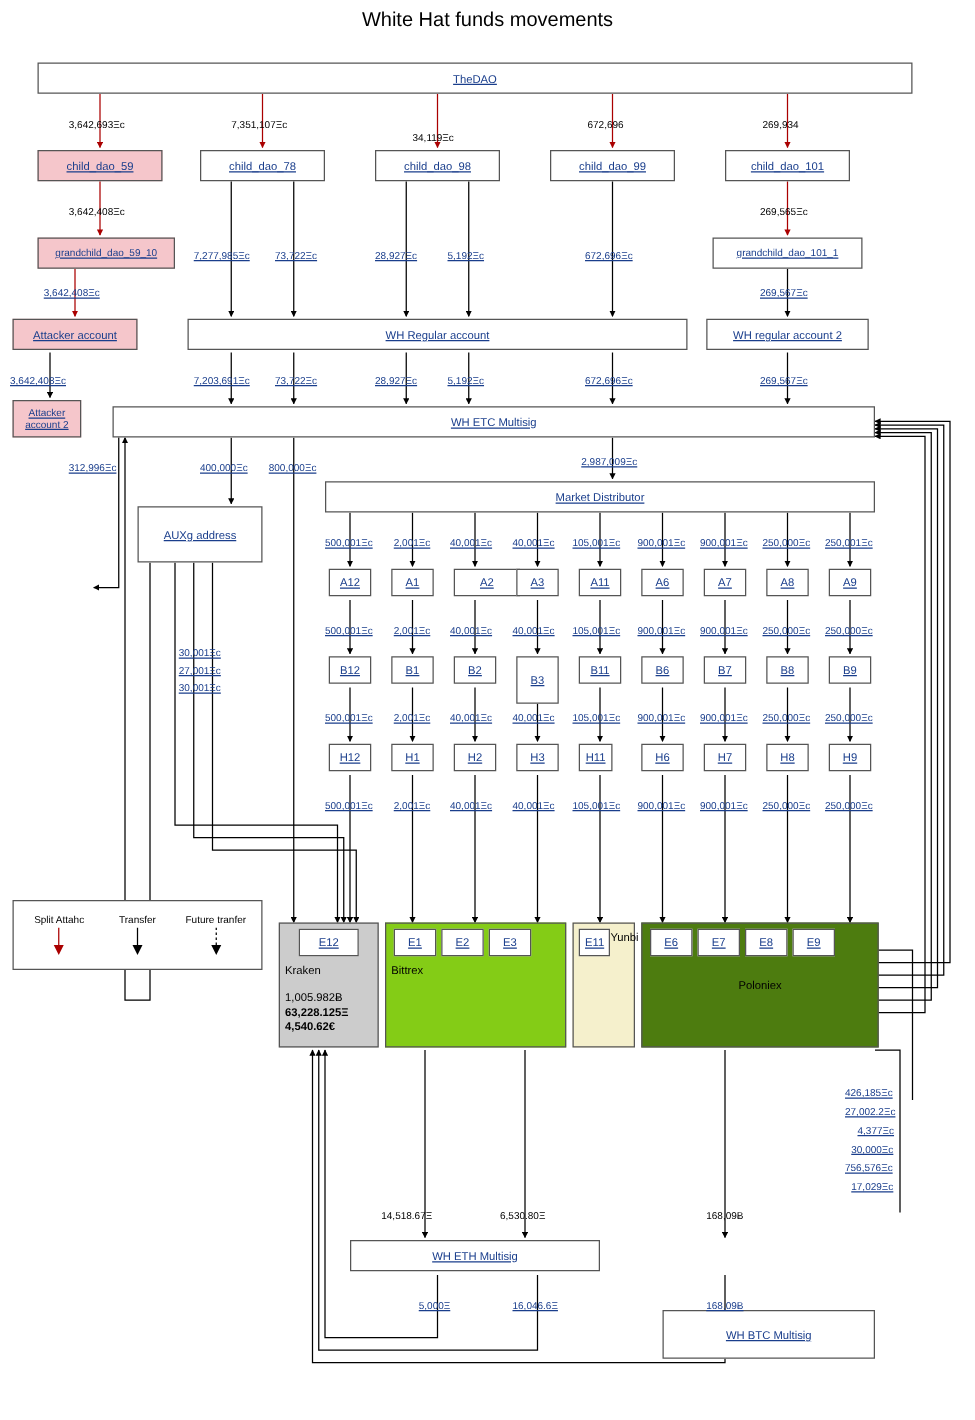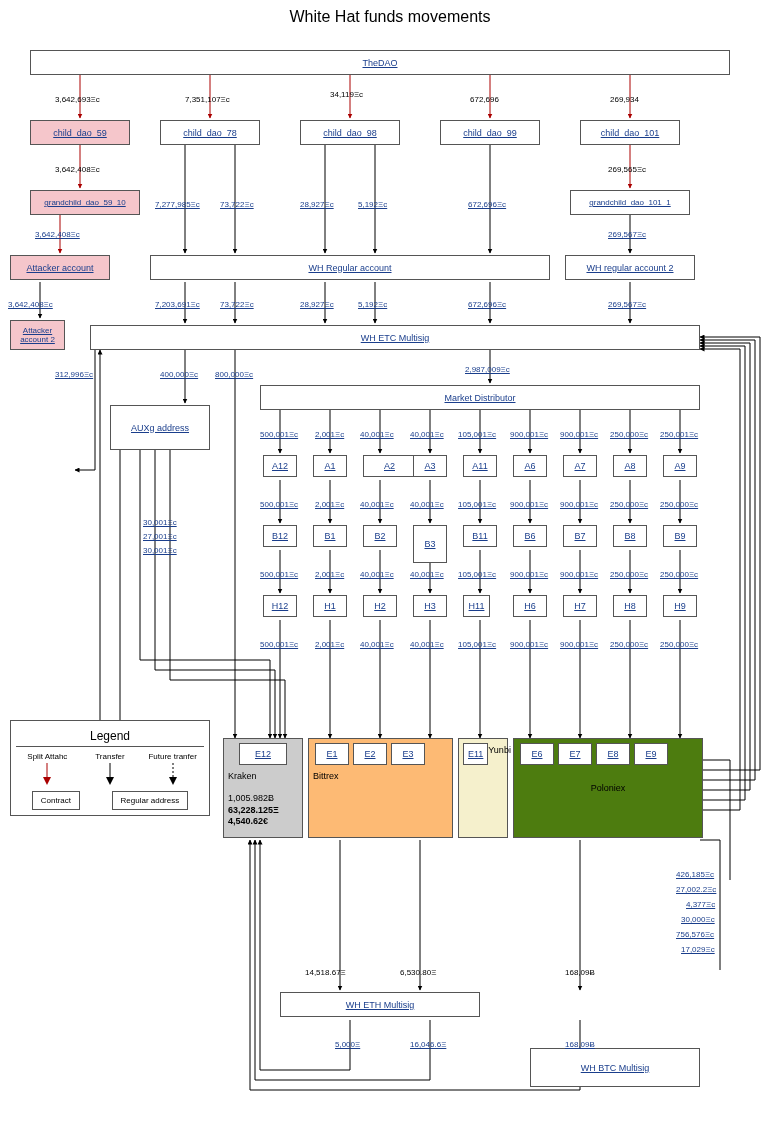--- a/index.html
+++ b/index.html
@@ -1,20 +1,20 @@
 <!DOCTYPE html>
 <html><head>
 <meta charset="utf-8">
 <style>
 *{box-sizing:border-box;margin:0;padding:0}
 body{font-family:Arial,sans-serif;font-size:9px;background:#fff;width:780px;height:1136px;position:relative;overflow:hidden}
 .title{text-align:center;font-size:16px;padding:8px 0}
 .box{position:absolute;border:1px solid #555;background:#fff;display:flex;align-items:center;justify-content:center;text-align:center;padding:2px 4px;font-size:9px}
 .box.pink{background:#f5c6cb}
-.box.blue{background:#fdba74}
+.box.blue{background:#84cc16}
 .box.yellow{background:#f5f0cc}
 .box.green{background:#4d7c0f}
 .box.gray{background:#ccc}
 .link{color:#1a3e8c;text-decoration:underline;cursor:pointer}
 .lbl{position:absolute;font-size:8px;white-space:nowrap}
 .lbl a{color:#1a3e8c;text-decoration:underline}
 svg.overlay{position:absolute;top:0;left:0;width:780px;height:1136px;pointer-events:none}
 .legend{position:absolute;border:1px solid #555;background:#fff;padding:5px;width:200px}
 .legend-title{text-align:center;font-size:12px;padding:3px 0;border-bottom:1px solid #555;margin-bottom:5px}
 .legend-row{display:flex;justify-content:space-around;margin:5px 0;font-size:8px}
@@ -323,21 +323,21 @@
 
 <div class="box" style="left:280px;top:992px;width:200px;height:25px">
     <span class="link">WH ETH Multisig</span>
   </div>
 <div class="box" style="left:530px;top:1048px;width:170px;height:39px">
     <span class="link">WH BTC Multisig</span>
   </div>
 
 <div class="lbl" style="left:55px;top:95px">3,642,693Ξc</div>
 <div class="lbl" style="left:185px;top:95px">7,351,107Ξc</div>
-<div class="lbl" style="left:330px;top:90px">34,119Ξc</div>
+<div class="lbl" style="left:330px;top:106px">34,119Ξc</div>
 <div class="lbl" style="left:470px;top:95px">672,696</div>
 <div class="lbl" style="left:610px;top:95px">269,934</div>
 <div class="lbl" style="left:55px;top:165px">3,642,408Ξc</div>
 <div class="lbl" style="left:608px;top:165px">269,565Ξc</div>
 <div class="lbl" style="left:35px;top:230px"><a>3,642,408Ξc</a></div>
 <div class="lbl" style="left:8px;top:300px"><a>3,642,408Ξc</a></div>
 <div class="lbl" style="left:155px;top:200px"><a>7,277,985Ξc</a></div>
 <div class="lbl" style="left:220px;top:200px"><a>73,722Ξc</a></div>
 <div class="lbl" style="left:300px;top:200px"><a>28,927Ξc</a></div>
 <div class="lbl" style="left:358px;top:200px"><a>5,192Ξc</a></div>
@@ -405,21 +405,20 @@
 <div class="lbl" style="left:681px;top:945px"><a>17,029Ξc</a></div>
 
 <div class="lbl" style="left:305px;top:968px">14,518.67Ξ</div>
 <div class="lbl" style="left:400px;top:968px">6,530.80Ξ</div>
 <div class="lbl" style="left:565px;top:968px">168,09Ƀ</div>
 <div class="lbl" style="left:335px;top:1040px"><a>5,000Ξ</a></div>
 <div class="lbl" style="left:410px;top:1040px"><a>16,046.6Ξ</a></div>
 <div class="lbl" style="left:565px;top:1040px"><a>168,09Ƀ</a></div>
 
 <div class="legend" style="left:10px;top:720px">
-  <div class="legend-title">Legend</div>
   <div class="legend-row">
     <div class="legend-item">
       <div>Split Attahc</div>
       <div class="legend-arrow">
           <svg width="12" height="22">
             <line x1="6" y1="0" x2="6" y2="18" stroke="#a00"></line>
             <path d="M2,14 L6,22 L10,14 z" fill="#a00"></path>
           </svg>
         </div>
     </div>
@@ -435,17 +434,13 @@
     <div class="legend-item">
       <div>Future tranfer</div>
       <div class="legend-arrow">
           <svg width="12" height="22">
             <line x1="6" y1="0" x2="6" y2="18" stroke="#000" stroke-dasharray="2,2"></line>
             <path d="M2,14 L6,22 L10,14 z" fill="#000"></path>
           </svg>
         </div>
     </div>
   </div>
-  <div class="legend-boxes">
-    <div class="lbox">Contract</div>
-    <div class="lbox" style="text-align:center">Regular address</div>
-  </div>
 </div>
 
 </body></html>

